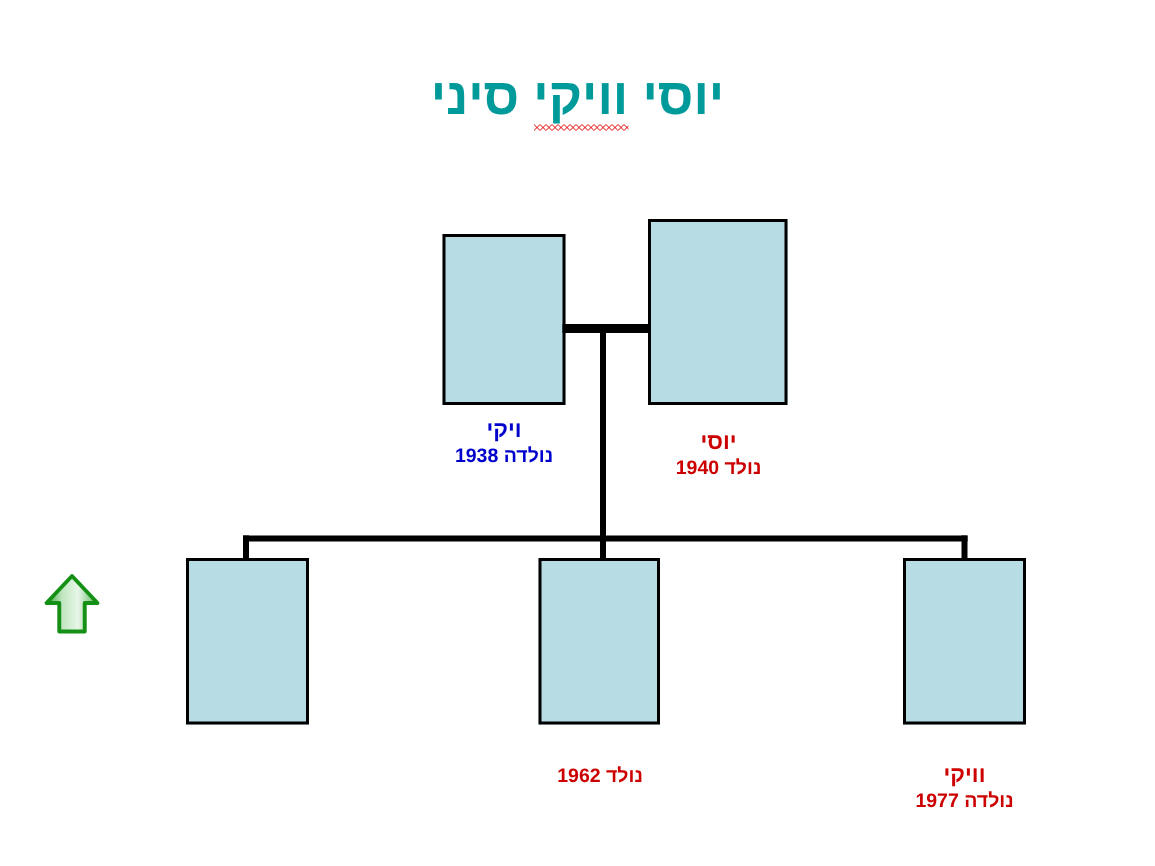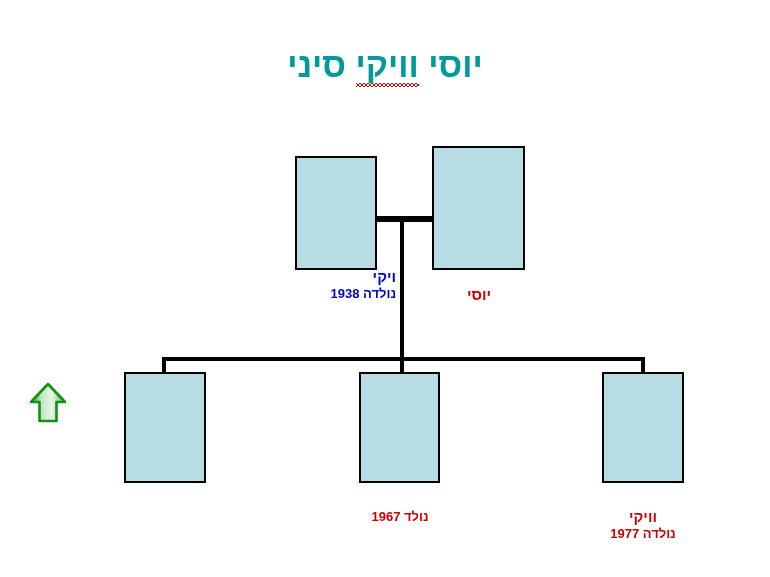--- a/index.html
+++ b/index.html
@@ -124,32 +124,33 @@
   <div class="line" style="left:162px; top:357px; width:4px; height:17px;"></div>
   <div class="line" style="left:400px; top:357px; width:4px; height:17px;"></div>
   <div class="line" style="left:641px; top:357px; width:4px; height:17px;"></div>
 
   <div class="pbox" style="left:124px; top:372px; width:82px; height:111px;"></div>
 
   <div class="pbox" style="left:359px; top:372px; width:81px; height:111px;"></div>
 
   <div class="pbox" style="left:602px; top:372px; width:82px; height:111px;"></div>
 
-  <div class="caption c-blue" style="left:276px; top:268px; width:120px;text-align:right;">
+  <div class="caption c-blue" style="left:276px; top:278px; width:120px;">
     <span class="pname">ויקי</span>
     <span class="pborn">נולדה 1938</span>
   </div>
 
   <div class="caption c-red" style="left:419px; top:286px; width:120px;">
     <span class="pname">יוסי</span>
+    <span class="pborn">נולד 1940</span>
   </div>
 
 
   <div class="caption c-red" style="left:340px; top:508px; width:120px;">
-    <span class="pborn">נולד 1967</span>
+    <span class="pborn">נולד 1962</span>
   </div>
 
   <div class="caption c-red" style="left:583px; top:508px; width:120px;">
     <span class="pname">וויקי</span>
     <span class="pborn">נולדה 1977</span>
   </div>
 
   <div class="arrow-btn">
     <svg width="40" height="44" viewBox="0 0 40 44">
       <defs>

